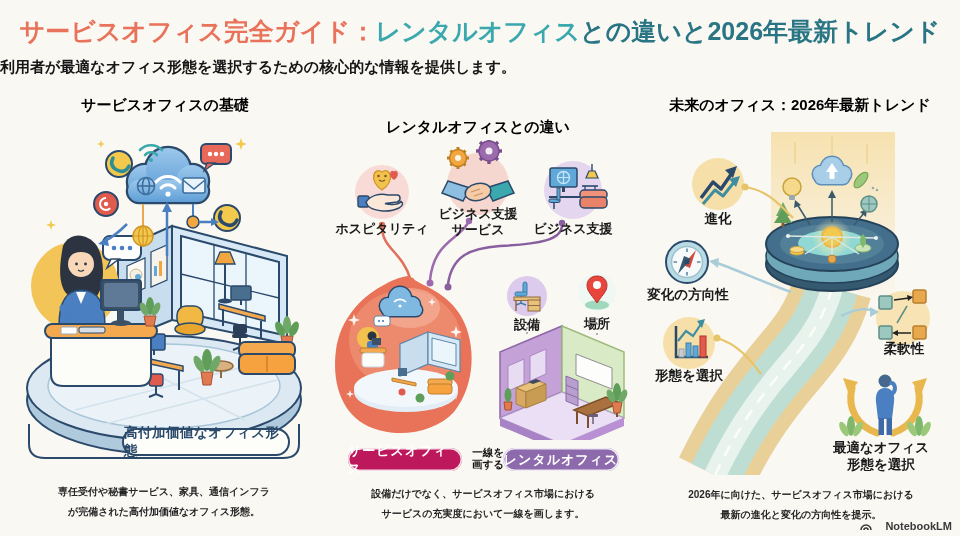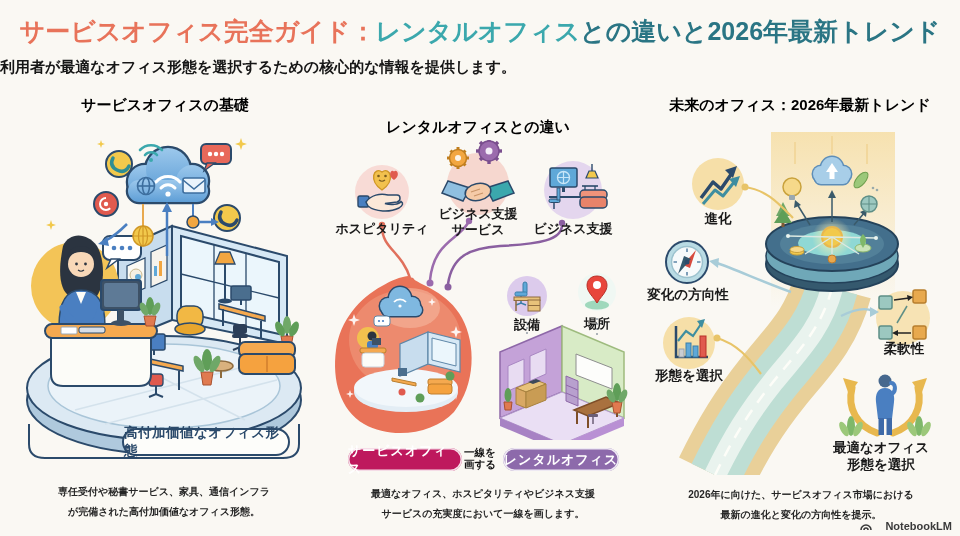--- a/index.html
+++ b/index.html
@@ -14,21 +14,21 @@
   .subtitle{top:58px;left:0;width:960px;text-align:left;font-size:15px;font-weight:800;color:#161616;}
   .colhead{top:96px;font-size:15px;font-weight:800;color:#000000;}
   .lbl{font-weight:800;color:#1A1A1A;text-align:center;font-size:13px;line-height:15.5px;}
   .caption{font-weight:700;color:#262626;text-align:center;font-size:10px;line-height:20px;}
   .pill{height:23px;border-radius:13px;display:flex;align-items:center;justify-content:center;
         color:#fff;font-size:13px;font-weight:800;letter-spacing:1px;box-shadow:0 0 0 1.5px rgba(255,255,255,.85) inset;}
   .pill-service{background:#be185d;}
   .pill-rental{background:#8D6AAB;}
   .pill-navy{background:#FDFDFA;border:2px solid #2B4A6B;color:#2B4A6B;border-radius:14px;
              display:flex;align-items:center;justify-content:center;font-size:13.5px;font-weight:800;letter-spacing:.5px;}
-  .vs{font-size:10.5px;line-height:11.5px;font-weight:800;color:#111;text-align:left;}
+  .vs{font-size:10.5px;line-height:11.5px;font-weight:800;color:#111;text-align:right;}
   .brand{display:flex;align-items:center;gap:12px;color:#3A3A3A;font-size:11px;font-weight:700;}
   svg{display:block;}
 </style>
 </head>
 <body>
 
 <div id="stage">
 
   <div class="abs title">
     <span class="t-orange">サービスオフィス完全ガイド：</span><span class="t-teal">レンタルオフィス</span><span class="t-dark">との違いと2026年最新トレンド</span>
@@ -396,21 +396,21 @@
   <div class="abs lbl" style="left:497px;top:317px;width:60px;">設備</div>
   <div class="abs lbl" style="left:567px;top:316px;width:60px;">場所</div>
 
   <div class="abs pill pill-service" style="left:348px;top:448px;width:114px;">サービスオフィス</div>
   <div class="abs vs" style="left:464px;top:447px;width:40px;">
     <div>一線を</div>
     <div>画する</div>
   </div>
   <div class="abs pill pill-rental" style="left:503px;top:448px;width:116px;">レンタルオフィス</div>
   <div class="abs caption" style="left:330px;top:484px;width:306px;">
-    <div>最適なオフィス、ホスピタリティやビジネス支援</div>
+    <div>設備だけでなく、サービスオフィス市場における</div>
     <div>サービスの充実度において一線を画します。</div>
   </div>
 
   <svg class="abs" style="left:645px;top:130px;" width="315" height="345" viewBox="0 0 315 345">
     <defs>
       <linearGradient id="bandGrad" x1="0" y1="0" x2="0" y2="1">
         <stop offset="0" stop-color="#F6DFA8" stop-opacity=".9"></stop>
         <stop offset="1" stop-color="#F6DFA8" stop-opacity="0"></stop>
       </linearGradient>
       <radialGradient id="coreGlow">

